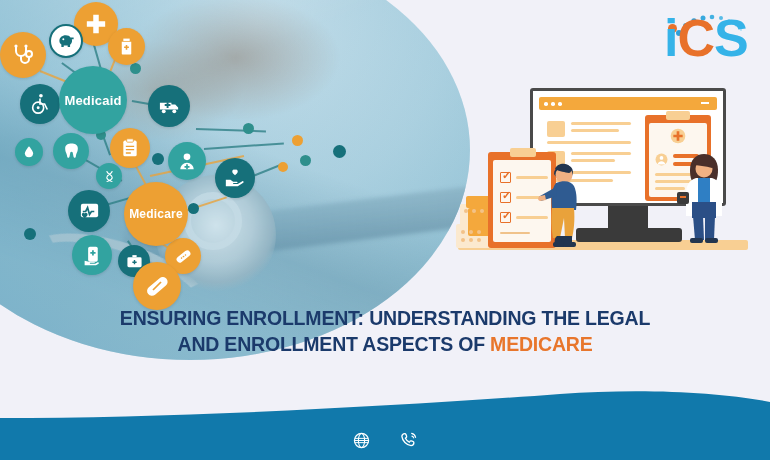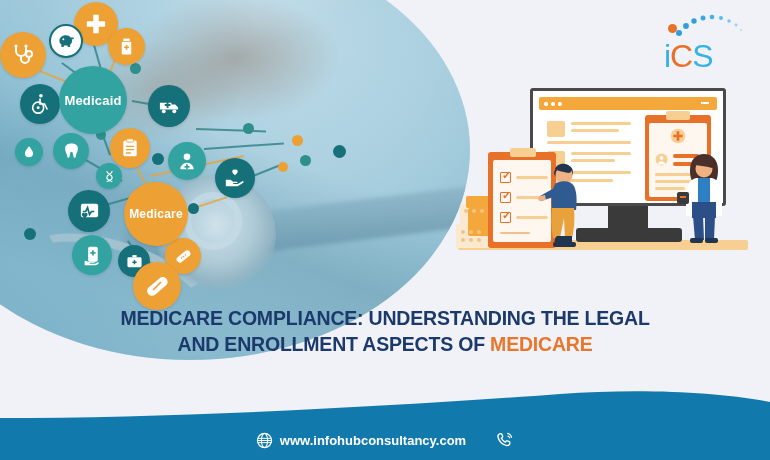--- a/index.html
+++ b/index.html
@@ -112,22 +112,22 @@
   .check-mark{ position:absolute; left:2px; top:-2px; font-size:11px; color:#e8712a; font-weight:bold; line-height:11px; }
   .check-line{ position:absolute; left:16px; top:4px; width:32px; height:2.5px; background:#f8cf93; border-radius:2px; }
 
   .person{ position:absolute; }
   .pill-box{ position:absolute; background:#fbe9cf; border-radius:2px; }
   .pill-dot{ position:absolute; width:4px; height:4px; border-radius:50%; background:#f3c288; }
 
   
   #logo{ position:absolute; right:14px; top:8px; width:92px; height:64px; }
   #logo-text{
-    position:absolute; left:0; bottom:0;
-    font-size:32px; font-weight:normal; letter-spacing:-1px; line-height:1;
+    position:absolute; left:0; bottom:8px;
+    font-size:52px; font-weight:bold; letter-spacing:-1px; line-height:1;
   }
   .logo-i{ color:#35b3e8; }
   .logo-c{ color:#e8712a; }
   .logo-s{ color:#35b3e8; }
   #logo-idot{ position:absolute; left:4px; top:16px; width:9px; height:9px; border-radius:50%; background:#e8712a; }
 
   
   #title-block{
     position:absolute; left:0; right:0; top:306px;
     text-align:center; padding:0 46px;
@@ -483,38 +483,37 @@
     <circle cx="70" cy="17" r="1.4" fill="#93d4f2"></circle>
     <circle cx="75" cy="22" r="1.1" fill="#b2e0f6"></circle>
   </svg>
   <div id="logo-idot"></div>
   <div id="logo-text">
     <span class="logo-i">i</span><span class="logo-c">C</span><span class="logo-s">S</span>
   </div>
 </div>
 
 <div id="title-block">
-  <div>MEDICARE COMPLIANCE: UNDERSTANDING THE LEGAL</div>
+  <div>ENSURING ENROLLMENT: UNDERSTANDING THE LEGAL</div>
   <div>
     <span>AND ENROLLMENT ASPECTS OF </span><span class="hl">MEDICARE</span>
   </div>
 </div>
 
 <svg id="footer-wave" viewBox="0 0 770 72" preserveAspectRatio="none">
   <path d="M0,30 C180,30 400,18 560,6 C640,0 720,4 770,14 L770,72 L0,72 Z" fill="#1179ab"></path>
 </svg>
 
 <div id="footer-contact">
   <div class="contact-item">
     <svg width="17" height="17" viewBox="0 0 24 24">
       <circle cx="12" cy="12" r="10" fill="none" stroke="#fff" stroke-width="1.7"></circle>
       <ellipse cx="12" cy="12" rx="4.4" ry="10" fill="none" stroke="#fff" stroke-width="1.5"></ellipse>
       <path d="M2.4 9h19.2M2.4 15h19.2M2 12h20" stroke="#fff" stroke-width="1.4" fill="none"></path>
     </svg>
-    <span>www.infohubconsultancy.com</span>
   </div>
   <div class="contact-item">
     <svg width="18" height="18" viewBox="0 0 24 24">
       <path fill="none" stroke="#fff" stroke-width="1.8" stroke-linecap="round" d="M6.2 3.5c.9 0 1.6.6 1.9 1.4l.7 2.1c.2.7 0 1.4-.6 1.8l-1 .8a11 11 0 0 0 5.2 5.2l.8-1c.4-.6 1.1-.8 1.8-.6l2.1.7c.8.3 1.4 1 1.4 1.9 0 2-1.7 3.7-3.7 3.7A14.3 14.3 0 0 1 2.5 7.2c0-2 1.7-3.7 3.7-3.7z"></path>
       <path fill="none" stroke="#fff" stroke-width="1.5" stroke-linecap="round" d="M15.5 3.2a7 7 0 0 1 5.3 5.3M15.9 6.8a3.6 3.6 0 0 1 2.4 2.4"></path>
     </svg>
   </div>
 </div>
 
 </body></html>

